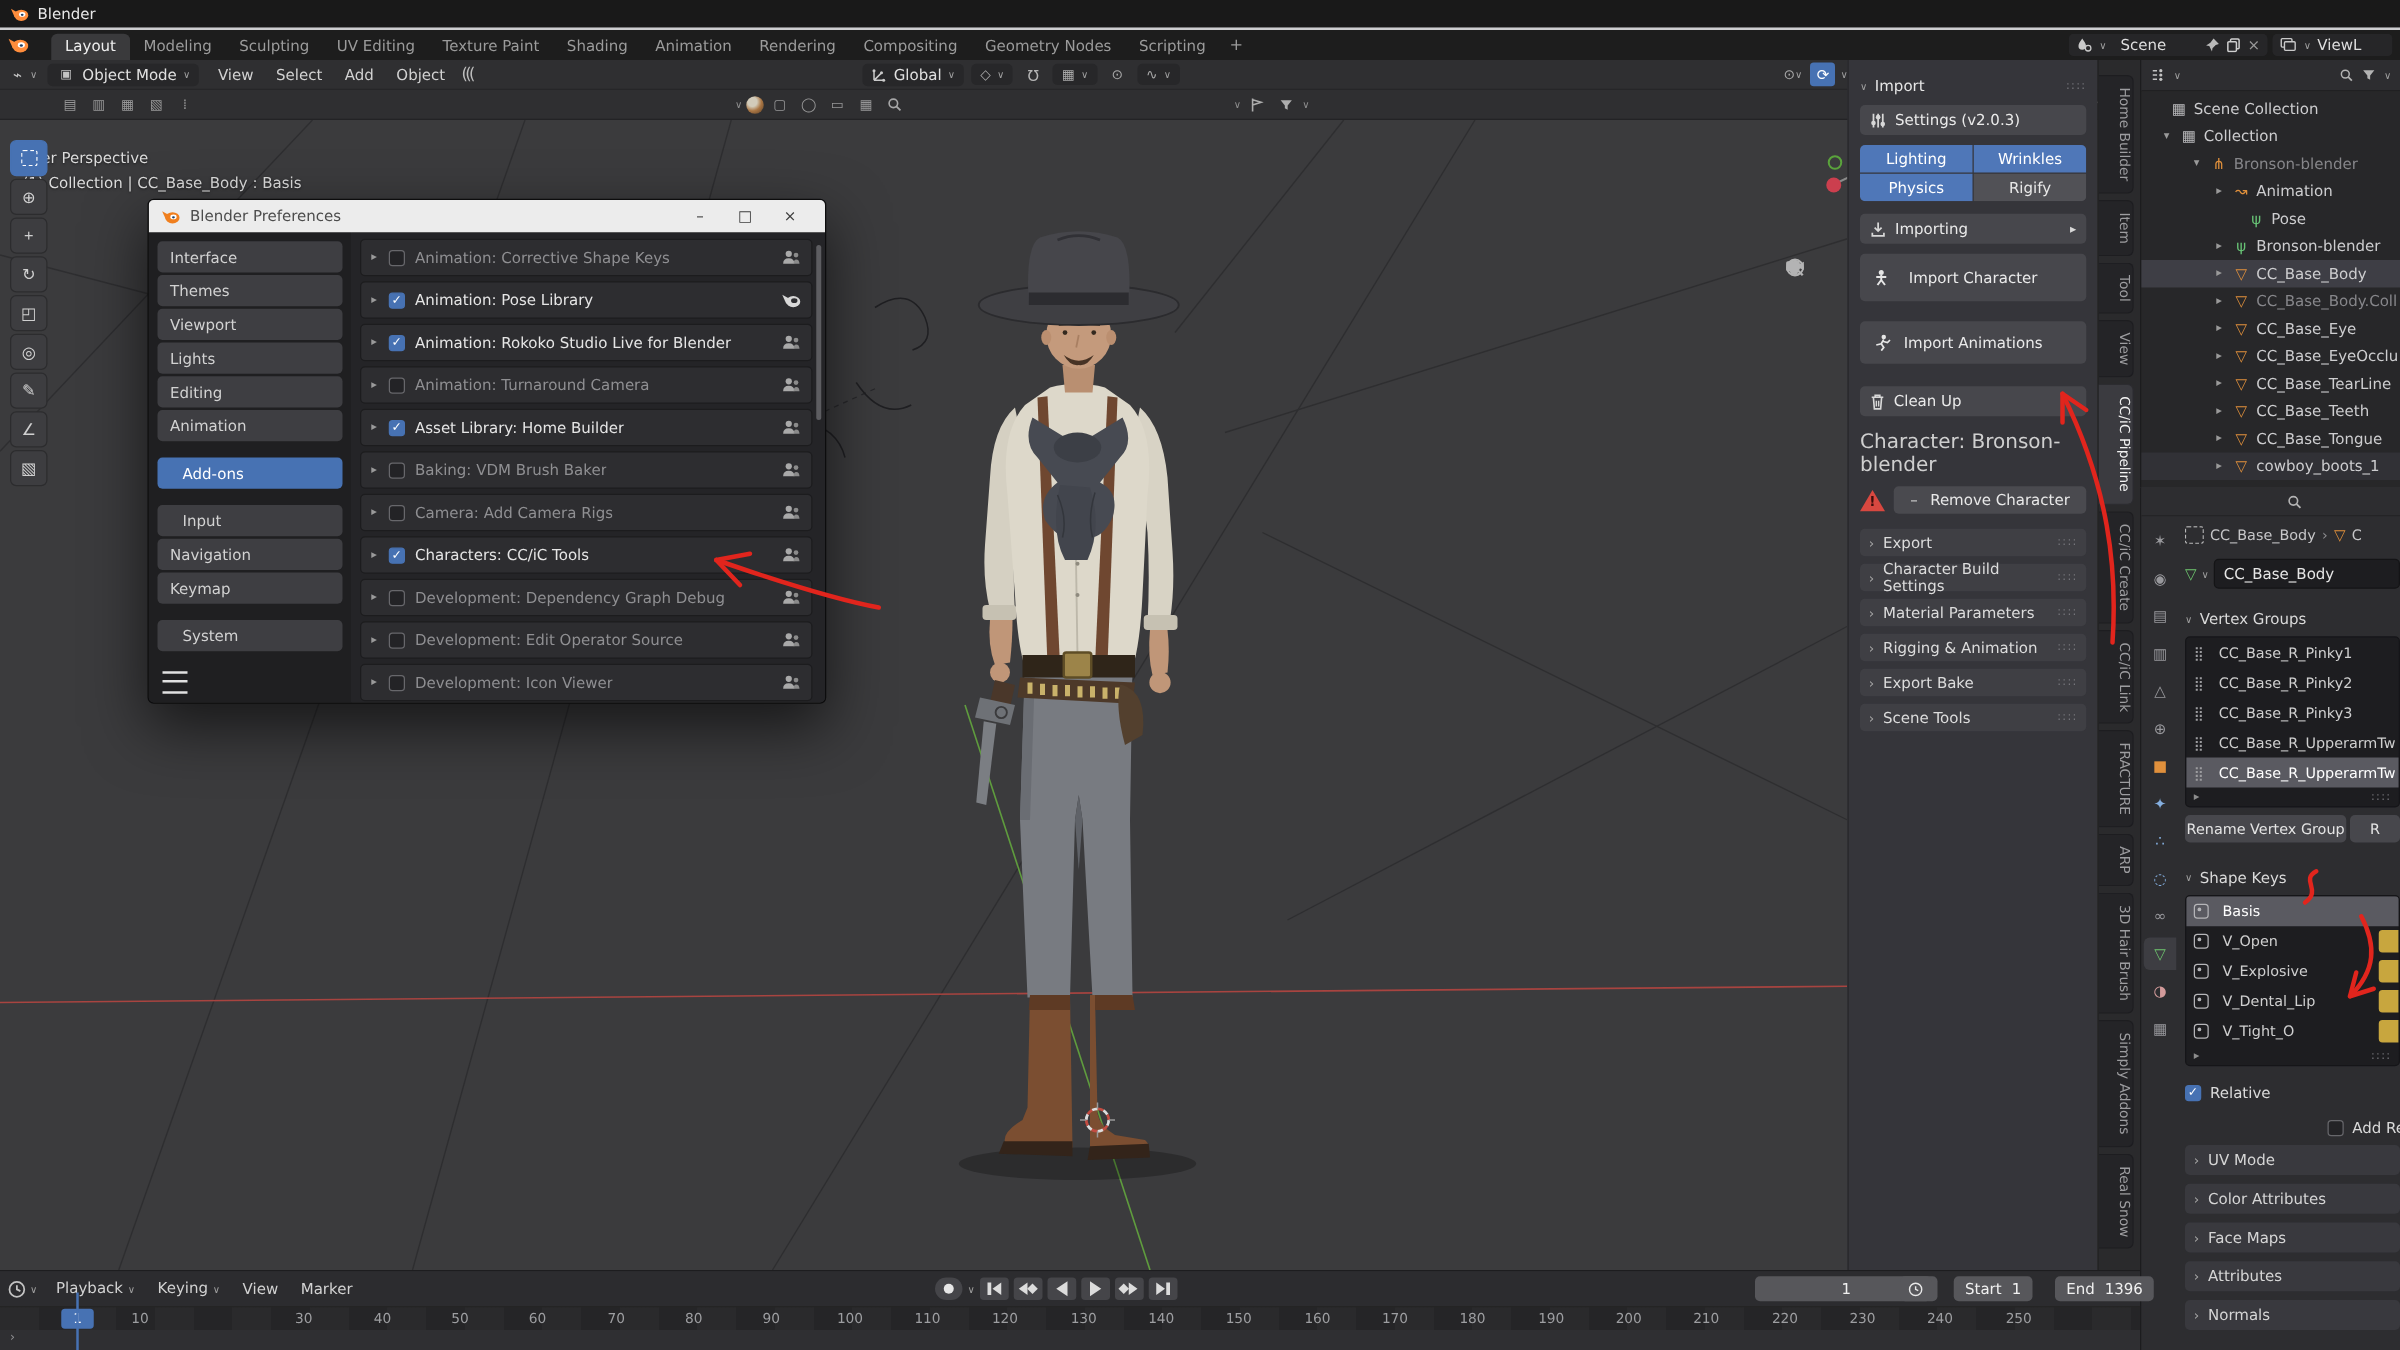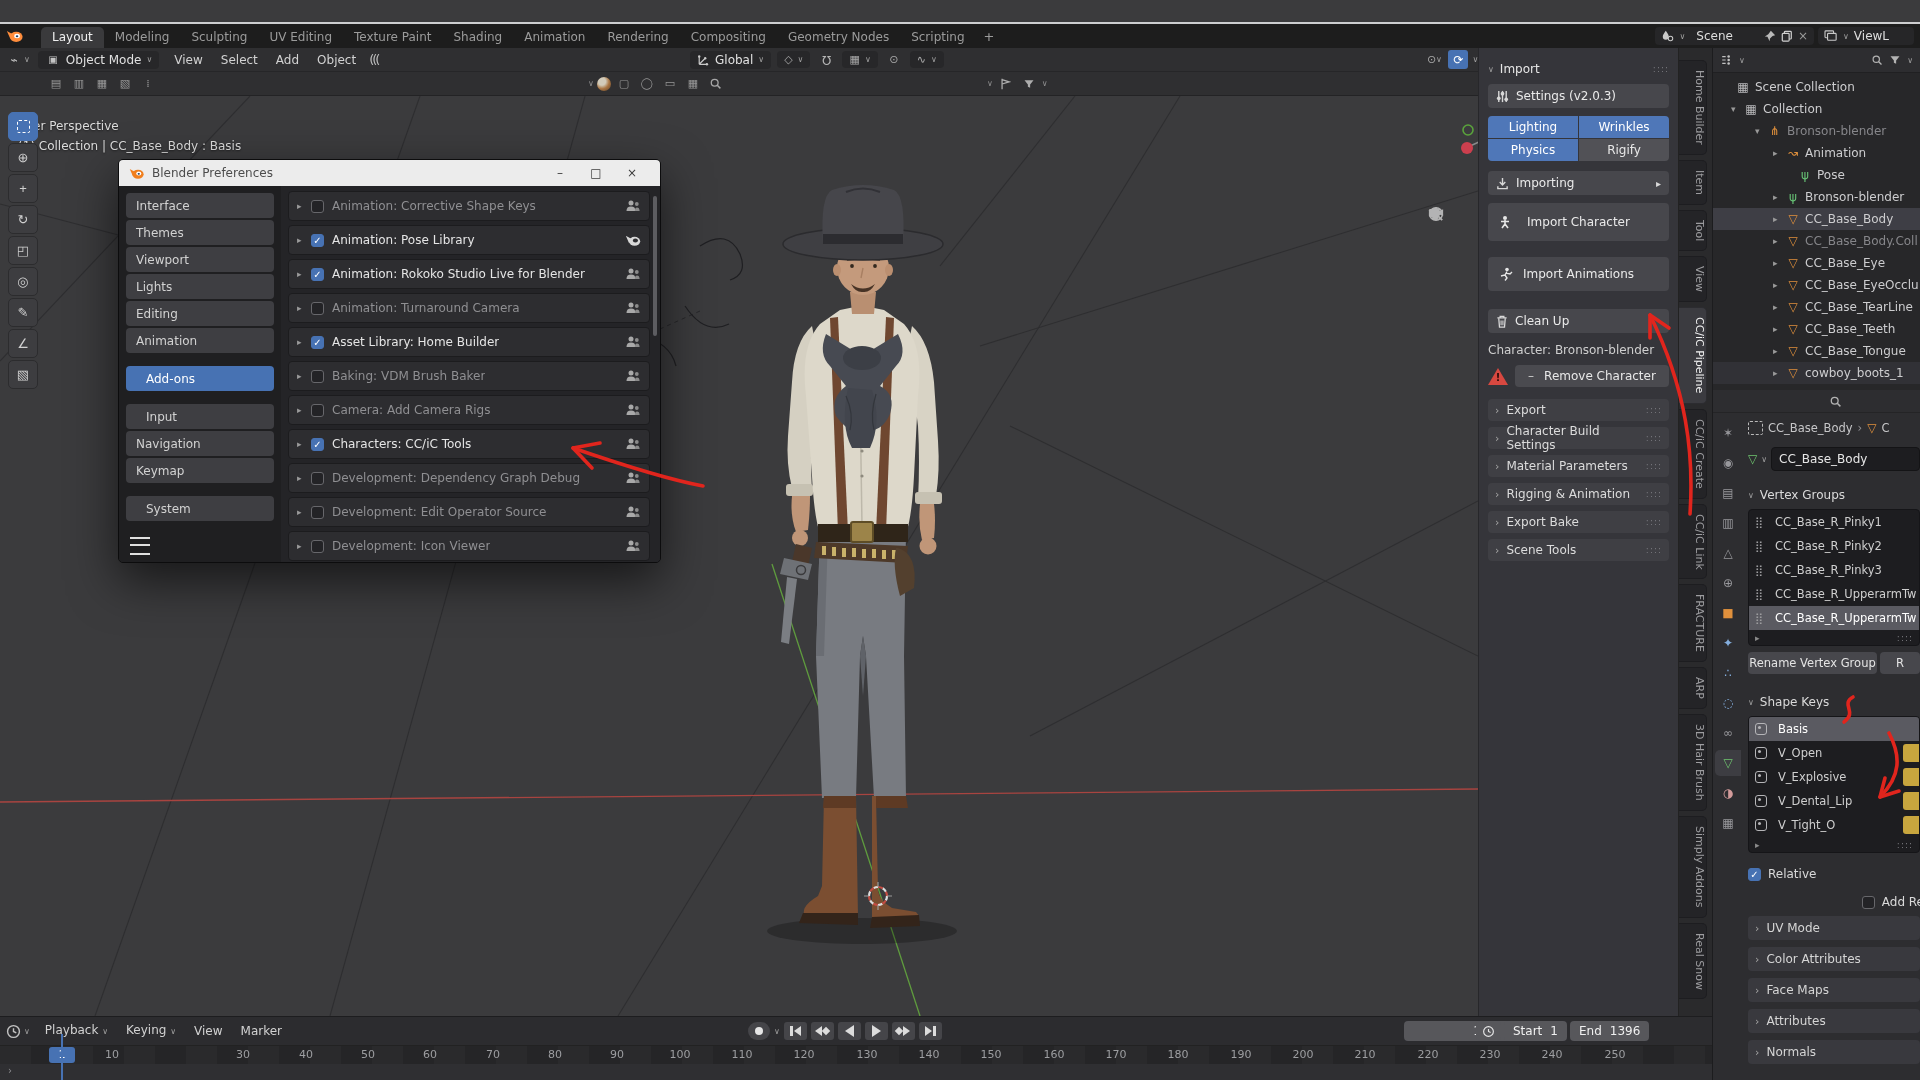--- a/index.html
+++ b/index.html
@@ -60,21 +60,21 @@
   
   .ccpanel{left:1478px;top:48px;width:200px;height:968px;background:#35353a;border-left:1px solid #27272a;box-sizing:border-box;padding:14px 9px 0;}
   .cc-head{display:flex;align-items:center;gap:6px;color:#e6e6e6;font-size:12px;margin-bottom:8px;}
   .drag-dots{margin-left:auto;color:#77777c;font-size:9px;letter-spacing:1px;}
   .cc-btn{height:24px;background:#47474c;border-radius:4px;display:flex;align-items:center;gap:7px;padding:0 8px;color:#eaeaea;margin-bottom:8px;}
   .cc-btn.big{height:38px;justify-content:center;margin-bottom:16px;}
   .cc-btn.big2{height:34px;justify-content:center;margin-bottom:18px;}
   .cc-toggles{display:grid;grid-template-columns:1fr 1fr;gap:1px;border-radius:4px;overflow:hidden;margin-bottom:10px;}
   .cc-toggle{height:22px;display:flex;align-items:center;justify-content:center;background:#515156;color:#e8e8e8;font-size:12px;}
   .cc-toggle.on{background:#4f77b8;color:#fff;}
-  .cc-charline{color:#cfcfcf;margin:10px 0 8px;font-size:12px;}
+  .cc-charline{color:#cfcfcf;margin:10px 0 8px;font-size:16px;}
   .cc-removerow{display:flex;align-items:center;gap:7px;margin-bottom:12px;}
   .cc-remove{flex:1;height:22px;background:#4a4a4f;border-radius:4px;display:flex;align-items:center;justify-content:center;gap:10px;color:#e8e8e8;}
   .warn{position:relative;width:20px;height:17px;}
   .warn .tri{position:absolute;left:0;top:0;width:0;height:0;border-left:10px solid transparent;border-right:10px solid transparent;border-bottom:17px solid #d84840;}
   .warn .ex{position:absolute;left:0;top:3px;width:20px;text-align:center;color:#3a0e0c;font-size:11px;font-weight:bold;}
   .cc-section{height:22px;background:#3f3f44;border-radius:4px;display:flex;align-items:center;gap:7px;padding:0 7px;color:#dcdcdc;margin-bottom:6px;}
   .cc-sec-ar{color:#a5a5a5;font-size:11px;}
 
   
   .sidetabs{left:1678px;top:48px;width:34px;height:968px;background:#2a2a2c;box-sizing:border-box;padding-top:12px;display:flex;flex-direction:column;align-items:flex-start;gap:5px;border-left:1px solid #222;}
@@ -130,21 +130,21 @@
   .tl-header{position:relative;height:28px;background:#2c2c2f;display:flex;align-items:center;padding:0 6px;border-bottom:1px solid #222;}
   .tl-transport{position:absolute;left:748px;display:flex;align-items:center;gap:4px;}
   .t-btn{width:23px;height:18px;background:#454549;border-radius:3px;display:flex;align-items:center;justify-content:center;gap:1px;}
   .t-rec{width:22px;height:18px;background:#454549;border-radius:9px;display:flex;align-items:center;justify-content:center;}
   .t-rec i{width:8px;height:8px;border-radius:50%;background:#e6e6e6;}
   .tri-r{width:0;height:0;border-top:5px solid transparent;border-bottom:5px solid transparent;border-left:7px solid #dcdcdc;}
   .tri-l{width:0;height:0;border-top:5px solid transparent;border-bottom:5px solid transparent;border-right:7px solid #dcdcdc;}
   .tbar{width:2.5px;height:10px;background:#dcdcdc;}
   .tdia{width:6px;height:6px;background:#dcdcdc;transform:rotate(45deg);}
   .tl-frame{position:absolute;left:1404px;width:146px;height:20px;background:#57575b;border-radius:4px;text-align:center;line-height:20px;color:#f0f0f0;}
-  .tl-range{position:absolute;left:1476px;right:4px;display:flex;gap:3px;align-items:flex-end;}
+  .tl-range{position:absolute;left:1520px;right:4px;display:flex;gap:18px;align-items:flex-end;}
   .range-pill{height:20px;background:#57575b;border-radius:4px;display:flex;align-items:center;gap:8px;padding:0 9px;color:#f0f0f0;white-space:nowrap;}
   .tl-ruler{position:relative;height:18px;background:#252527;background-image:repeating-linear-gradient(90deg, rgba(255,255,255,.025) 0 31px, rgba(0,0,0,0) 31px 62px);}
   .ruler-num{position:absolute;top:0;transform:translateX(-50%);line-height:18px;font-size:11px;color:#9d9ea1;}
   .cf-badge{position:absolute;left:49px;top:1px;width:26px;height:16px;background:#4772b3;border-radius:3px;color:#fff;text-align:center;line-height:16px;font-size:11px;z-index:2;}
   .cf-line{position:absolute;left:61px;top:17px;width:2px;height:46px;background:#4772b3;z-index:2;}
   .tl-channels{position:relative;height:17px;background:#2f2f32;}
   .tl-expand{position:absolute;left:8px;top:1px;color:#8f8f92;font-size:10px;}
 
   
   .prefs{left:118px;top:159px;width:543px;height:404px;background:#28282b;border:1px solid #0c0c0d;border-radius:5px;box-shadow:0 18px 48px rgba(0,0,0,.6);z-index:40;overflow:hidden;box-sizing:border-box;}
@@ -169,20 +169,29 @@
   .pf-scroll{position:absolute;right:3px;top:10px;width:4px;height:140px;background:#5d5d61;border-radius:2px;}
 
   
   .annot{left:0;top:0;z-index:60;pointer-events:none;}
 </style>
 </head>
 <body>
 
 <div class="screen">
 
+  <div class="abs titlebar">
+    <svg width="15" height="13" viewBox="0 0 20 16">
+        <ellipse cx="12" cy="9" rx="7.5" ry="6" fill="#ff8d3c"></ellipse>
+        <ellipse cx="13" cy="8" rx="3.4" ry="2.6" fill="#fff"></ellipse>
+        <ellipse cx="13" cy="8.4" rx="1.5" ry="1.2" fill="#1d3f66"></ellipse>
+        <path d="M1,2 L10,7 L5,11 Z" fill="#ff8d3c"></path>
+      </svg>
+    <span>Blender</span>
+  </div>
   <div class="abs tb-sep"></div>
 
   <div class="abs menubar">
     <svg width="17" height="14" viewBox="0 0 20 16">
         <ellipse cx="12" cy="9" rx="7.5" ry="6" fill="#ff8d3c"></ellipse>
         <ellipse cx="13" cy="8" rx="3.4" ry="2.6" fill="#fff"></ellipse>
         <ellipse cx="13" cy="8.4" rx="1.5" ry="1.2" fill="#1d3f66"></ellipse>
         <path d="M1,2 L10,7 L5,11 Z" fill="#ff8d3c"></path>
       </svg>
     <div class="ws-tabs">

